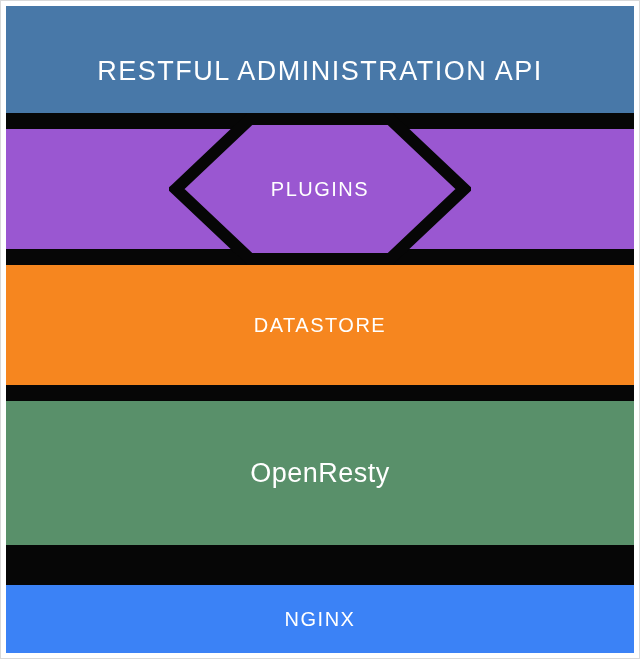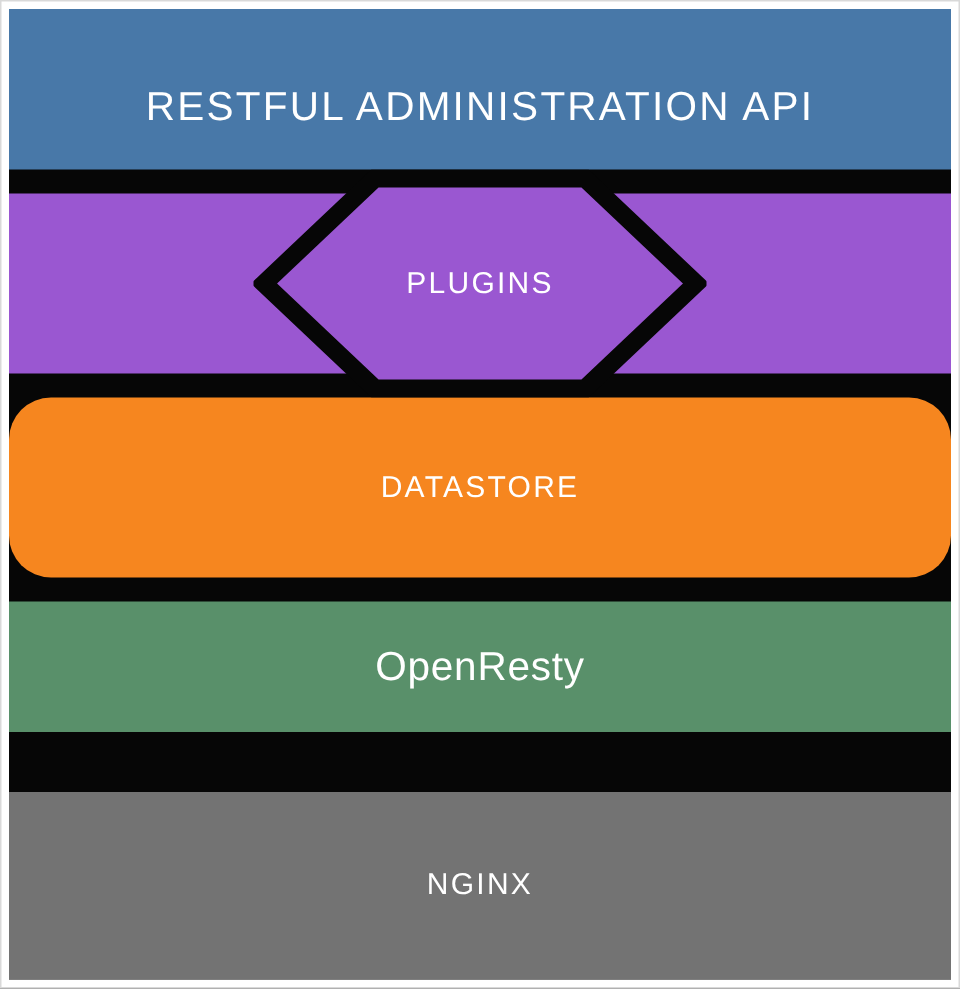--- a/index.html
+++ b/index.html
@@ -38,22 +38,22 @@
   .layer-label {
     font-size: 20px;
     font-weight: 500;
     letter-spacing: 1.5px;
     white-space: nowrap;
     position: relative;
     z-index: 2;
   }
   #layer-admin-api   { height: 107px; }
   #layer-plugins     { height: 120px; }
-  #layer-datastore   { height: 120px; border-radius: 28px; }
-  #layer-openresty   { height: 87px; }
+  #layer-datastore   { height: 120px; }
+  #layer-openresty   { height: 144px; }
   #layer-nginx       { flex: 1 1 auto; }
 
   #layer-admin-api .layer-label { font-size: 27px; margin-top: 24px; }
   #layer-openresty .layer-label { letter-spacing: 0.5px; font-size: 27px; }
 
   .hex-wrap {
     position: absolute;
     left: 50%;
     top: -16px;
     transform: translateX(-50%);
@@ -88,18 +88,18 @@
     </div>
 
     <div class="layer" id="layer-datastore" style="background: rgb(246, 134, 31); color: rgb(255, 255, 255);">
       <span class="layer-label">DATASTORE</span>
     </div>
 
     <div class="layer" id="layer-openresty" style="background: rgb(89, 144, 106); color: rgb(255, 255, 255);">
       <span class="layer-label">OpenResty</span>
     </div>
 
-    <div class="layer" id="layer-nginx" style="background: #737373; color: rgb(255, 255, 255); margin-top: 24px;">
+    <div class="layer" id="layer-nginx" style="background: #3b82f6; color: rgb(255, 255, 255); margin-top: 24px;">
       <span class="layer-label">NGINX</span>
     </div>
 
   </div>
 </div>
 
 </body></html>

